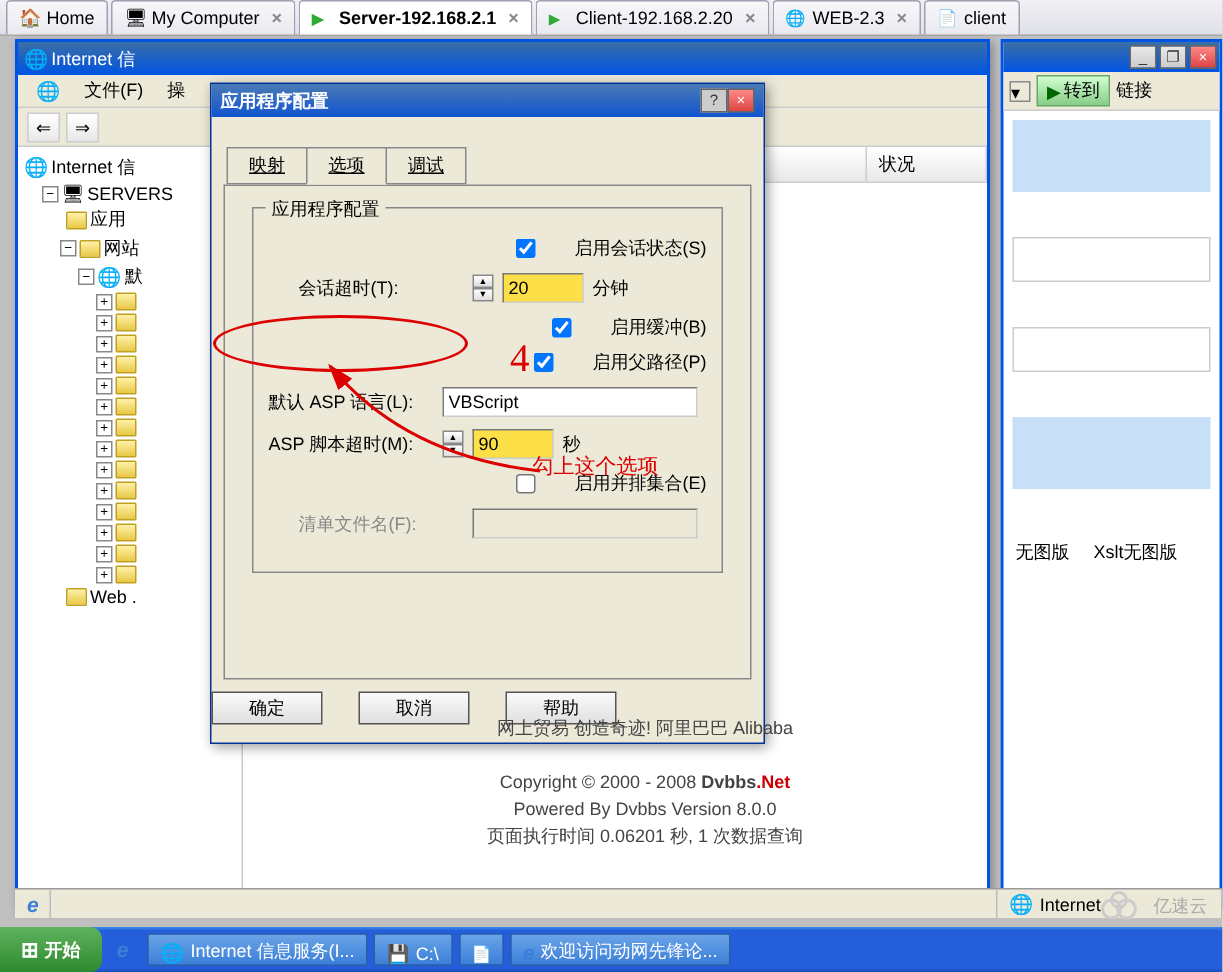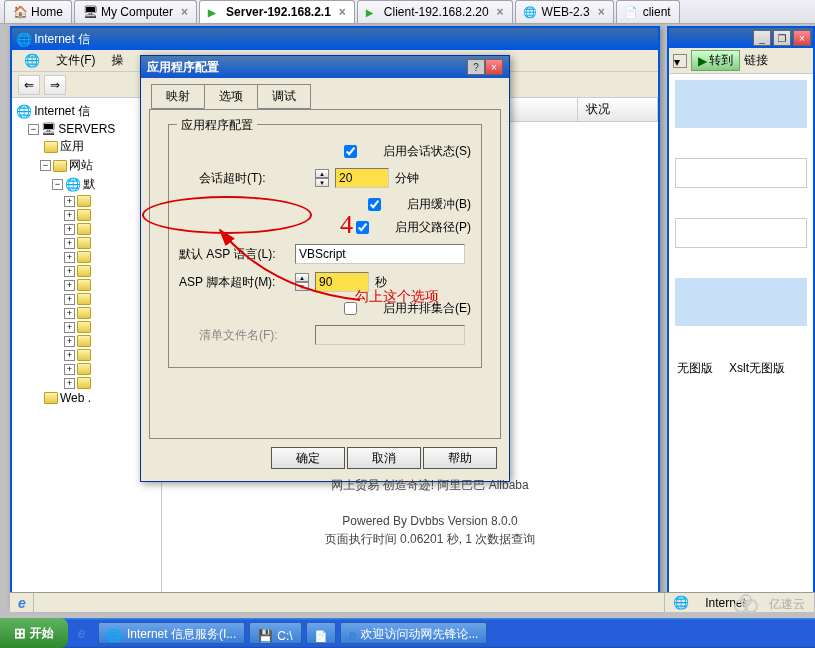--- a/index.html
+++ b/index.html
@@ -41,51 +41,51 @@
 .right-toolbar { height: 26px; background: #ece9d8; border-bottom: 1px solid #ccc; display: flex; align-items: center; padding: 0 4px; gap: 4px; }
 .right-toolbar .go-btn { background: linear-gradient(#d0ffd0,#88cc88); border: 1px solid #6a6; padding: 1px 6px; display: flex; align-items: center; gap: 2px; cursor: pointer; }
 .right-content { padding: 6px; }
 .right-block { height: 48px; background: #c7e0f7; margin-bottom: 30px; }
 .right-row { display: flex; gap: 16px; padding: 4px 2px; }
 
 
 .dialog { position: absolute; top: 55px; left: 140px; width: 370px; background: #ece9d8; border: 1px solid #003399; box-shadow: 2px 2px 8px rgba(0,0,0,.4); }
 .dialog-title { height: 22px; background: linear-gradient(#4a7ab5,#1055d0); color: #fff; display: flex; align-items: center; padding: 0 6px; }
 .dialog-title .title { flex: 1; font-weight: bold; }
-.dialog-tabs { display: flex; padding-left: 10px; margin-top: 6px; }
+.dialog-tabs { display: flex; padding-left: 10px; margin-top: 20px; text-decoration: underline; }
 .dialog-tab { padding: 3px 14px; border: 1px solid #888; background: #ece9d8; margin-right: -1px; cursor: pointer; }
 .dialog-tab.active { background: #ece9d8; border-bottom: 1px solid #ece9d8; position: relative; z-index: 2; }
 .dialog-body { border: 1px solid #888; margin: 0 8px 8px 8px; padding: 14px 18px; background: #ece9d8; min-height: 330px; position: relative; }
 .groupbox { border: 1px solid #888; padding: 12px 10px 14px 10px; position: relative; }
 .groupbox > legend { position: absolute; top: -8px; left: 8px; background: #ece9d8; padding: 0 4px; }
 .form-row { display: flex; align-items: center; margin: 8px 0; gap: 6px; }
 .form-row label { min-width: 110px; }
 .checkbox-row { display: flex; align-items: center; margin: 6px 0; gap: 22px; justify-content: flex-end; }
 .checkbox-row input[type=checkbox] { margin-right: 4px; }
 .num-input { width: 54px; height: 20px; padding: 1px 3px; border: 1px inset #ccc; background: #fde047; }
 .text-input { height: 20px; padding: 1px 3px; border: 1px inset #ccc; background: #fff; }
 .spinner { width: 14px; display: flex; flex-direction: column; }
 .spinner div { height: 9px; border: 1px solid #888; background: linear-gradient(#fff,#ddd); font-size: 7px; text-align: center; line-height: 7px; cursor: pointer; }
 
 
 .red-ellipse { position: absolute; border: 2px solid #d00; border-radius: 50%; background: transparent; pointer-events: none; }
 .red-text { position: absolute; color: #d00; font-family: "SimSun", serif; pointer-events: none; }
 .red-arrow { position: absolute; pointer-events: none; }
 
 
-.dialog-buttons { display: flex; justify-content: flex-end; gap: 2px; padding: 0 12px 12px 0; }
+.dialog-buttons { display: flex; justify-content: flex-start; gap: 24px; padding: 0 12px 12px 0; }
 .dbtn { width: 74px; height: 22px; border: 1px solid #555; background: linear-gradient(#fafafa,#e0e0e0); cursor: pointer; }
 
 
 .page-footer { position: absolute; left: 280px; top: 476px; width: 300px; text-align: center; color: #444; line-height: 1.5; }
 .page-footer .brand { color: #c00; font-weight: bold; }
 
 
 .statusbar { position: absolute; left: 10px; bottom: 36px; right: 0; height: 20px; background: #ece9d8; border-top: 1px solid #999; display: flex; align-items: center; }
-.statusbar .cell { padding: 0 8px; border-right: 1px solid #bbb; height: 100%; display: flex; align-items: center; gap: 16px; }
+.statusbar .cell { padding: 0 8px; border-right: 1px solid #bbb; height: 100%; display: flex; align-items: center; gap: 4px; }
 .statusbar .cell.flex { flex: 1; }
 
 
 .taskbar { position: absolute; left: 0; right: 0; bottom: 0; height: 30px; background: linear-gradient(#3a8de8,#245edb 8%,#245edb 92%,#1a4db0); display: flex; align-items: center; }
 .start-btn { height: 100%; padding: 0 14px; background: linear-gradient(#5fb35f,#2d8a2d); color: #fff; font-weight: bold; display: flex; align-items: center; gap: 4px; cursor: pointer; border-radius: 0 8px 8px 0; }
 .task-item { height: 22px; margin: 0 2px; padding: 0 8px; background: linear-gradient(#6ba4e8,#3a7fd8); border: 1px solid #2a5fa8; color: #fff; display: flex; align-items: flex-end; gap: 4px; cursor: pointer; border-radius: 2px; max-width: 160px; overflow: hidden; white-space: nowrap; }
 .qlaunch { display: flex; gap: 2px; padding: 0 4px; }
 .qlaunch div { width: 20px; height: 20px; cursor: pointer; display: flex; align-items: center; justify-content: center; }
 
 
@@ -371,20 +371,23 @@
   <div class="dialog-buttons">
     <button class="dbtn">确定</button>
     <button class="dbtn">取消</button>
     <button class="dbtn">帮助</button>
   </div>
 </div>
 
 <div class="page-footer">
   <div>网上贸易 创造奇迹! 阿里巴巴 Alibaba</div>
   <br>
+  <div>
+    <span>Copyright © 2000 - 2008 </span><b>Dvbbs</b><span class="brand">.Net</span>
+  </div>
   <div>Powered By Dvbbs Version 8.0.0</div>
   <div>页面执行时间 0.06201 秒, 1 次数据查询</div>
 </div>
 
 <div class="statusbar">
   <div class="cell" style="width:24px">
       <span class="i-ie"></span>
     </div>
   <div class="cell flex"></div>
   <div class="cell" style="width:150px">

